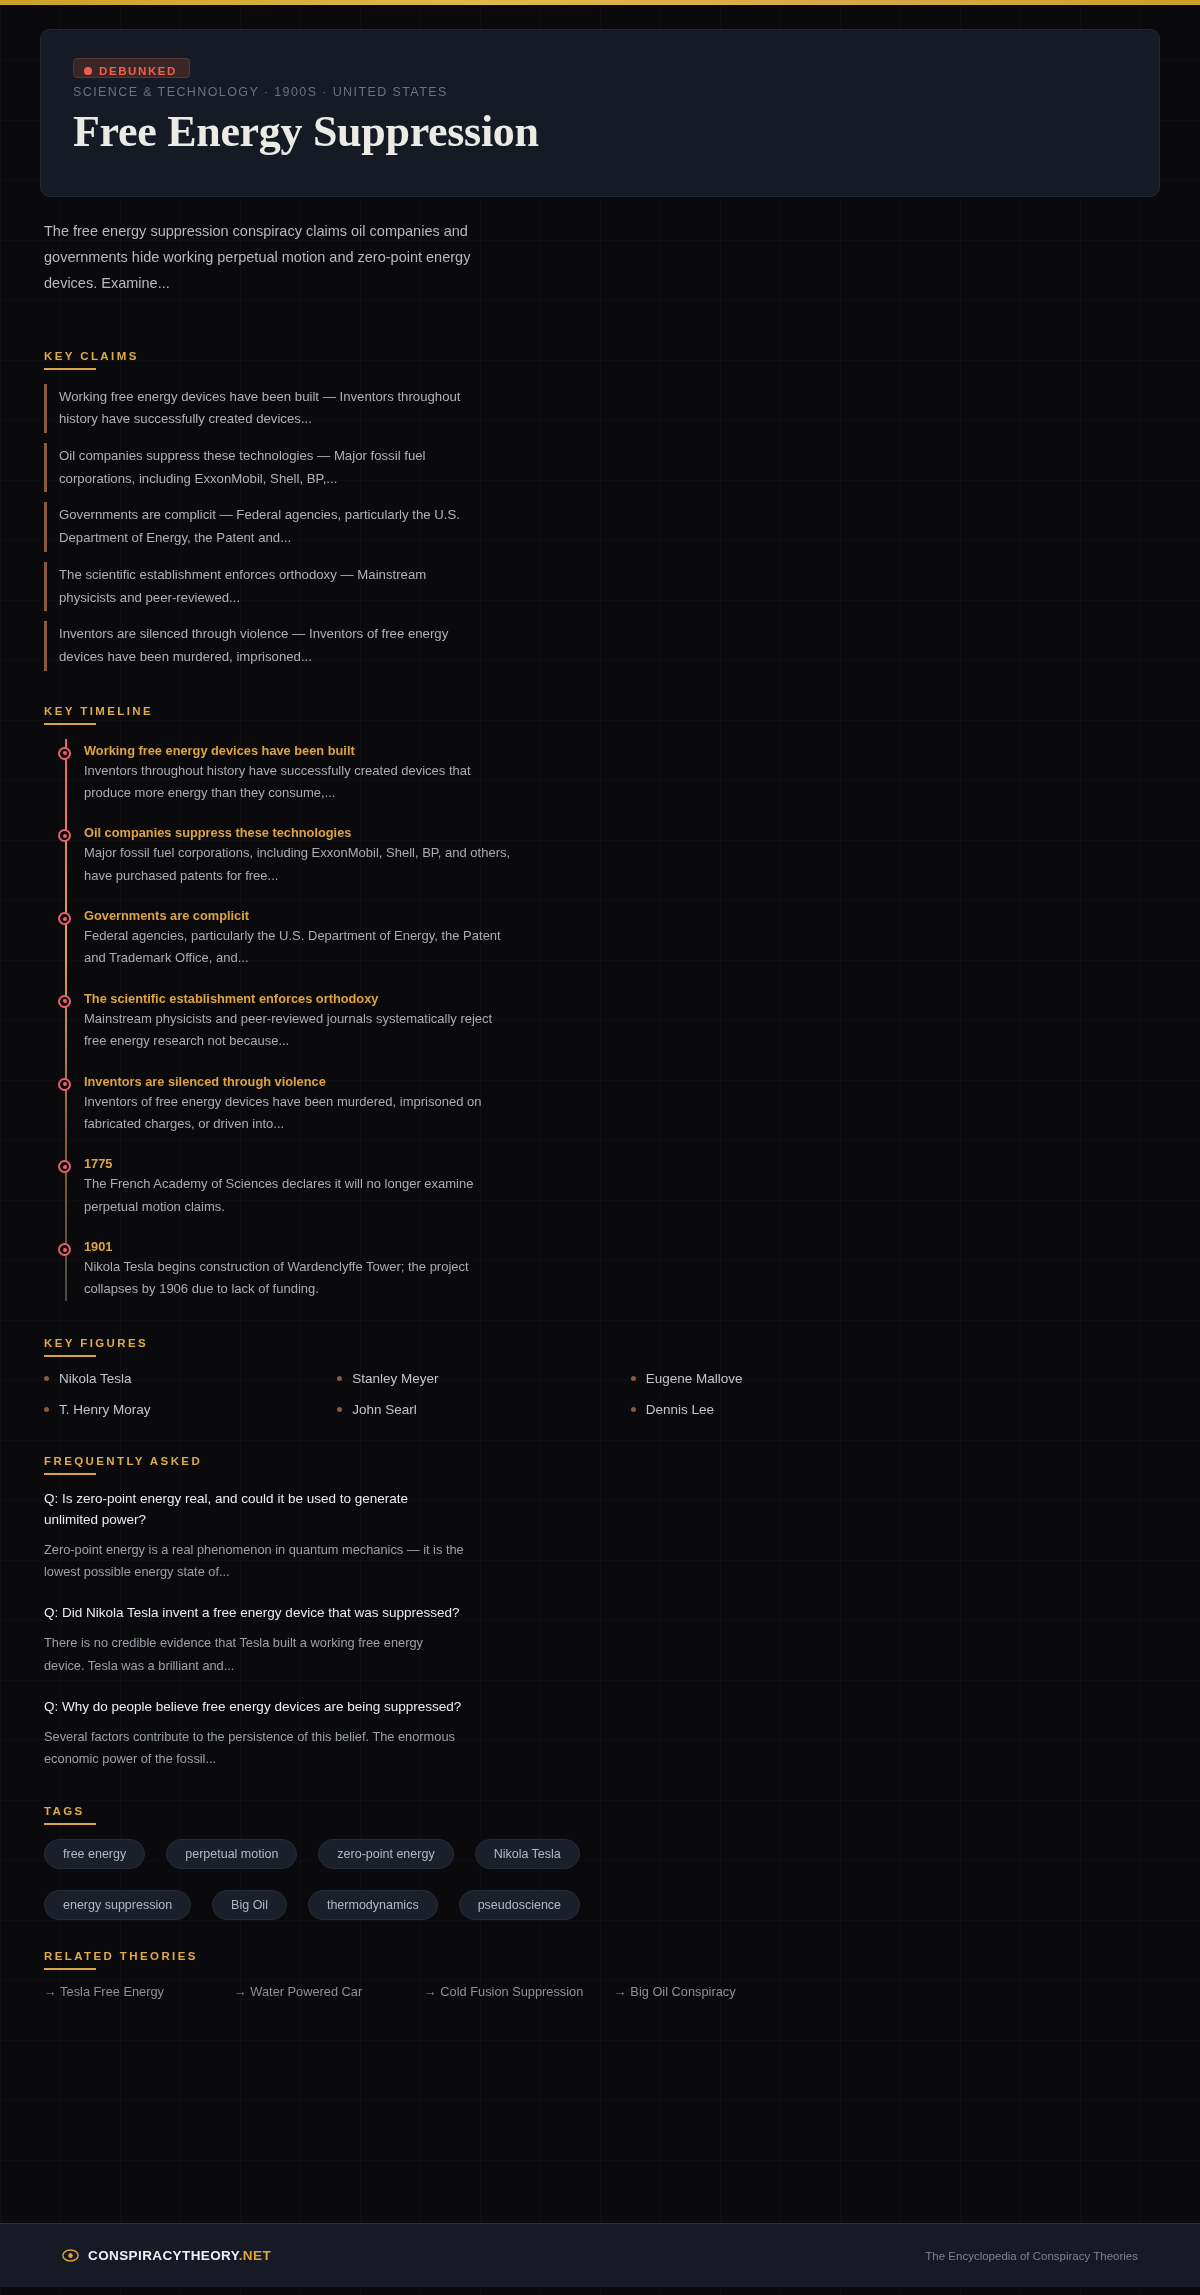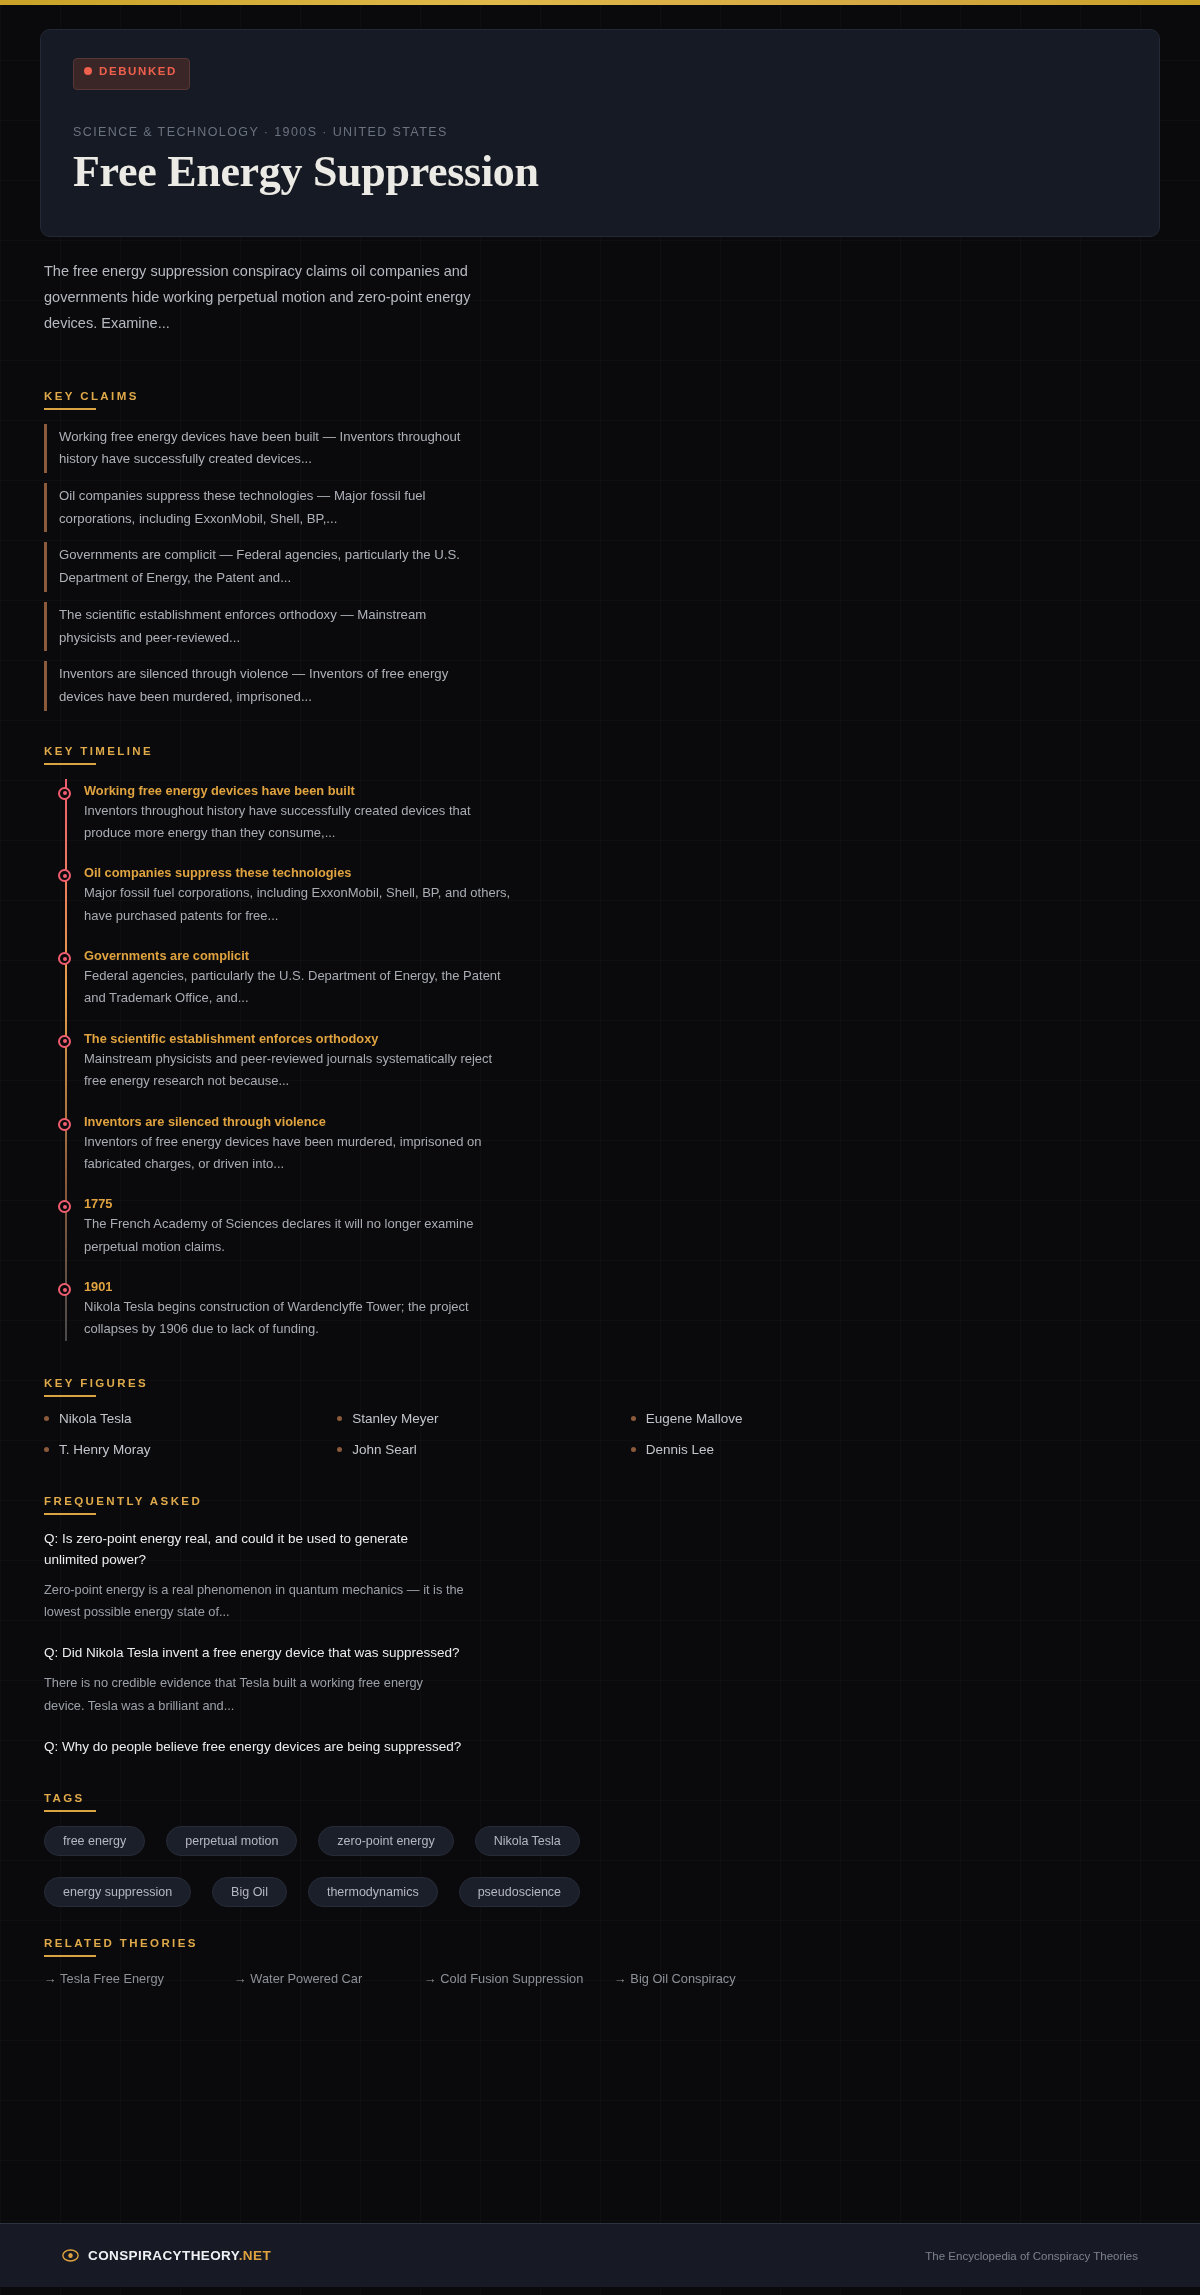--- a/index.html
+++ b/index.html
@@ -44,22 +44,22 @@
     padding: 28px 32px 40px 32px;
     min-height: 145px;
   }
   .badge {
     display: inline-flex;
     align-items: center;
     gap: 7px;
     background: #3a2626;
     border: 1px solid #5a3737;
     border-radius: 4px;
-    padding: 6px 12px 12px 10px;
-    margin-bottom: 35px;
+    padding: 6px 12px 0 10px;
+    margin-bottom: 7px;
   }
   .badge-dot {
     width: 8px; height: 8px;
     border-radius: 50%;
     background: #f0604d;
     display: inline-block;
   }
   .badge-text {
     color: #f0604d;
     font-size: 11.5px;
@@ -403,20 +403,21 @@
           <div class="faq-item">
             <div class="faq-q">Q: Is zero-point energy real, and could it be used to generate unlimited power?</div>
             <div class="faq-a">Zero-point energy is a real phenomenon in quantum mechanics — it is the lowest possible energy state of...</div>
           </div>
           <div class="faq-item">
             <div class="faq-q">Q: Did Nikola Tesla invent a free energy device that was suppressed?</div>
             <div class="faq-a">There is no credible evidence that Tesla built a working free energy device. Tesla was a brilliant and...</div>
           </div>
           <div class="faq-item">
             <div class="faq-q">Q: Why do people believe free energy devices are being suppressed?</div>
+            <div class="faq-a">Several factors contribute to the persistence of this belief. The enormous economic power of the fossil...</div>
           </div>
         </div>
     </section>
 
     <section class="tags-section">
       <div class="sec-head">TAGS</div>
       <div class="tags" id="tags-list">
           <span class="tag">free energy</span>
           <span class="tag">perpetual motion</span>
           <span class="tag">zero-point energy</span>

